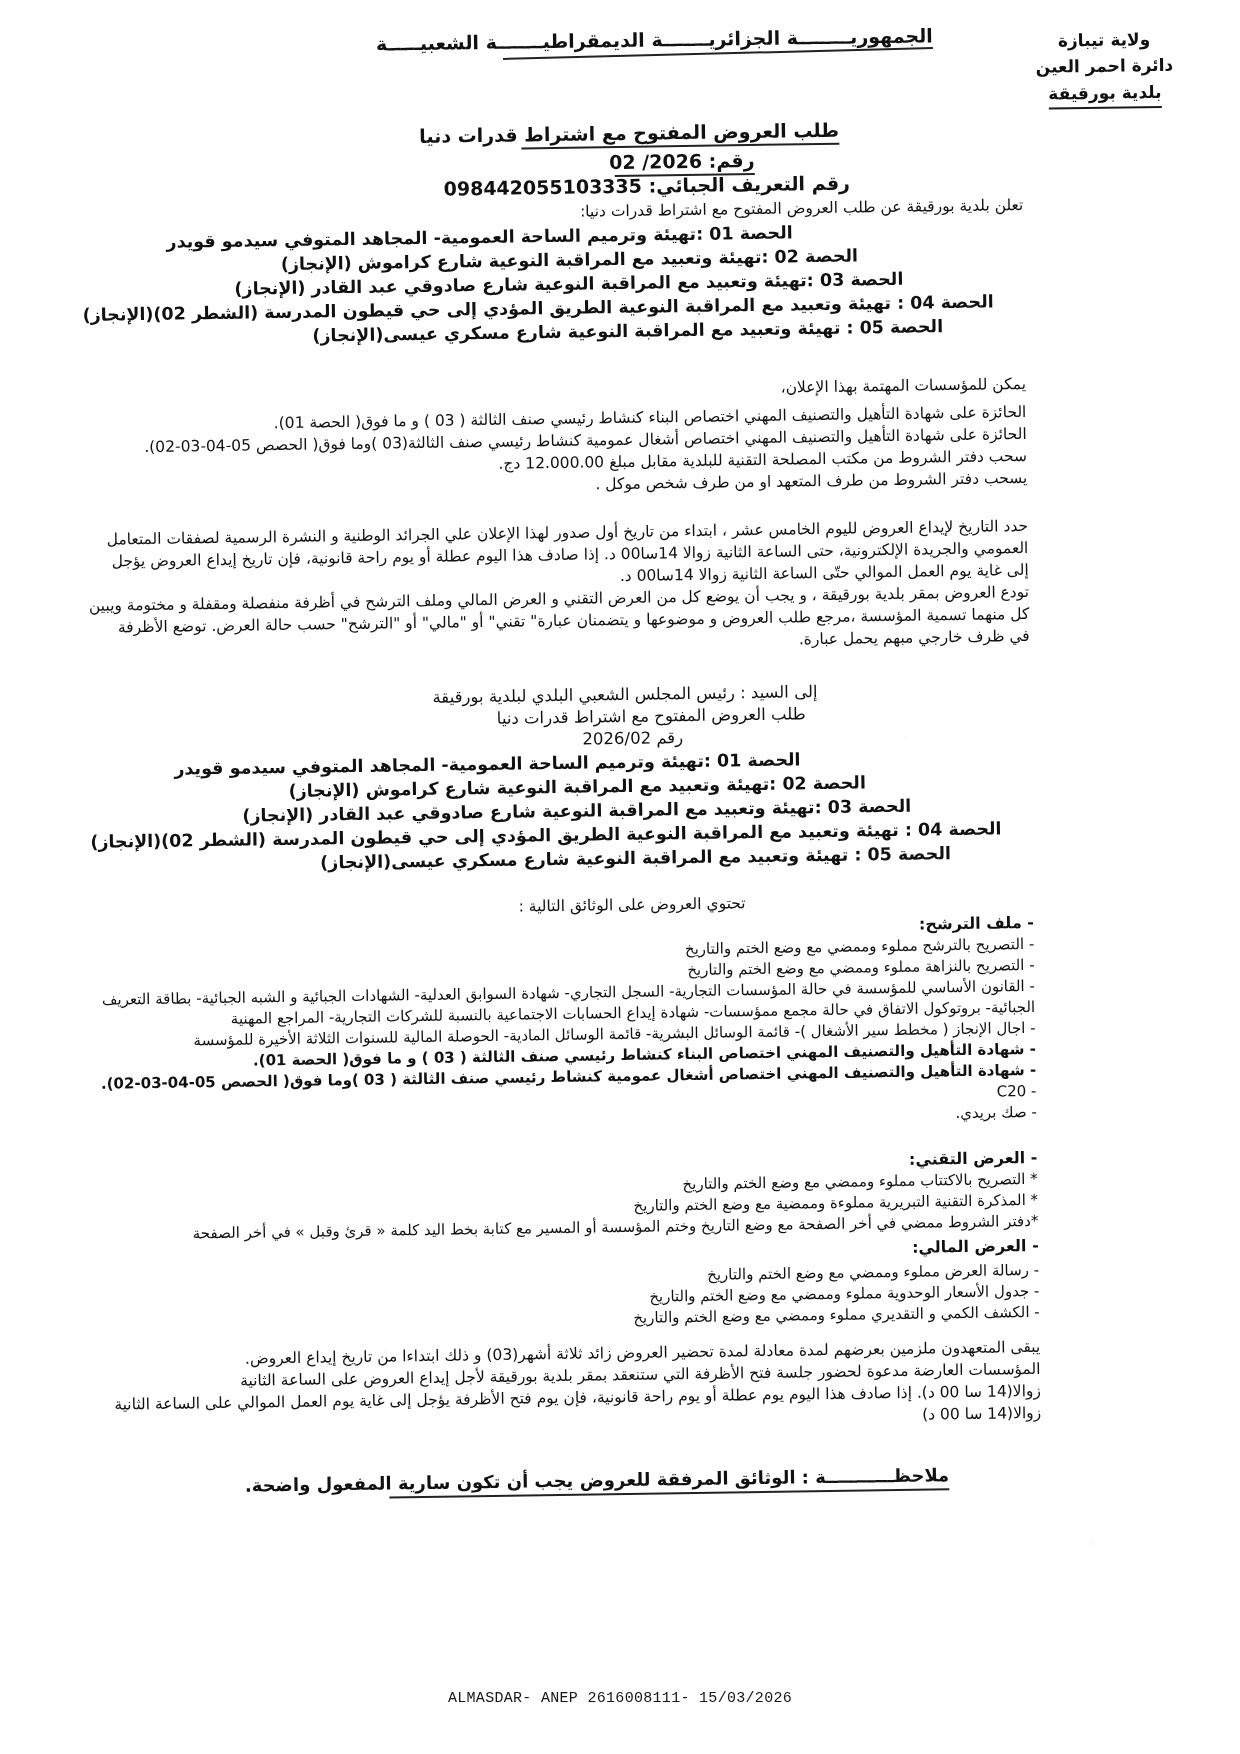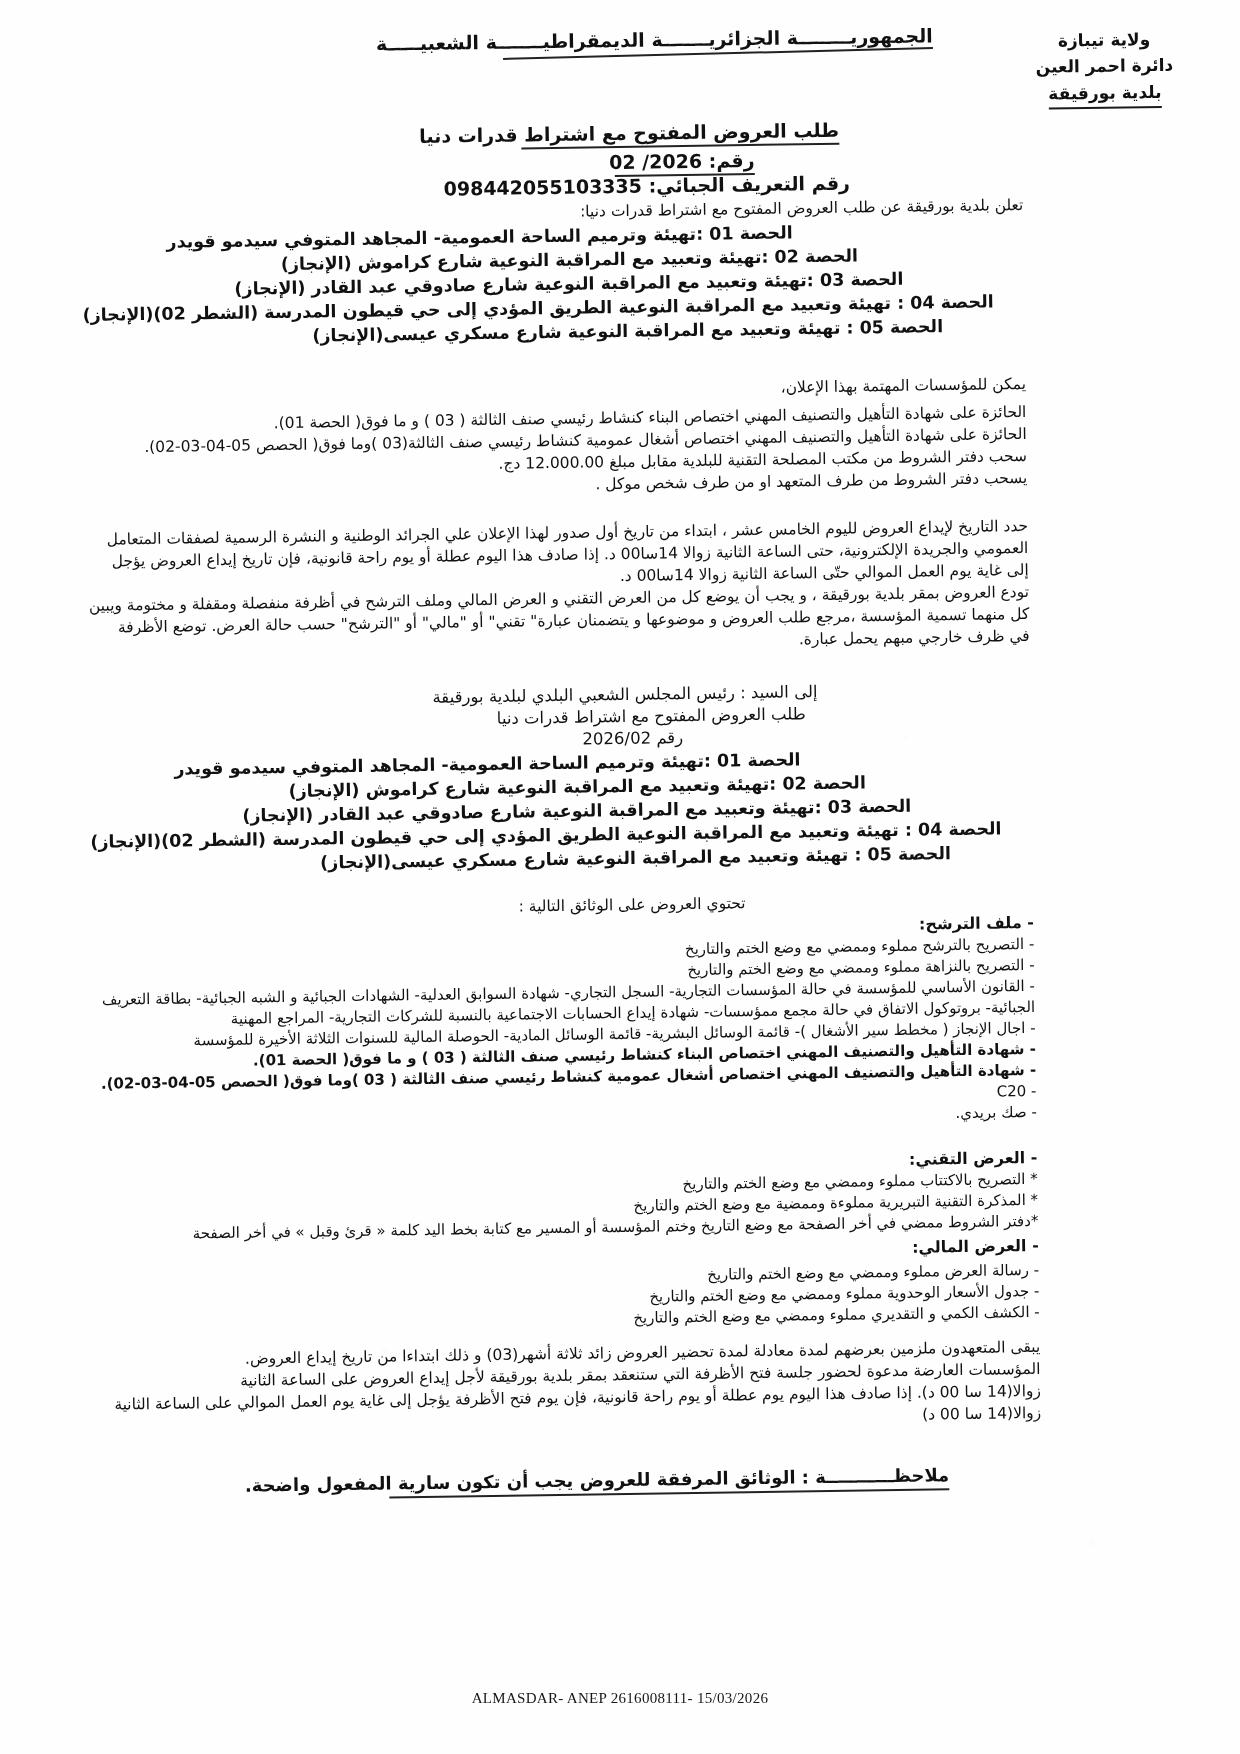--- a/index.html
+++ b/index.html
@@ -125,21 +125,21 @@
   .end1{top:1345px;right:212px;font-size:15.5px;}
   .end2{top:1367px;right:212px;font-size:15.5px;}
   .end3{top:1389px;right:212px;font-size:15.5px;}
   .end4{top:1411px;right:212px;font-size:15.5px;}
 
   .note{top:1470px;right:305px;font-size:18px;font-weight:bold;}
   .note .bar{display:block;border-bottom:2.5px solid #222;width:560px;margin-top:2px;}
 
   .footer{
     position:absolute;top:1690px;left:0;width:1240px;text-align:center;
-    font-size:15px;font-family:Liberation Serif, serif;
+    font-size:15px;font-family:Liberation Mono, monospace;
     direction:ltr;color:#161616;letter-spacing:0.3px;
   }
 </style>
 </head>
 <body>
 
 <div class="page">
   <div class="grain"></div>
 
   <div class="skew">

